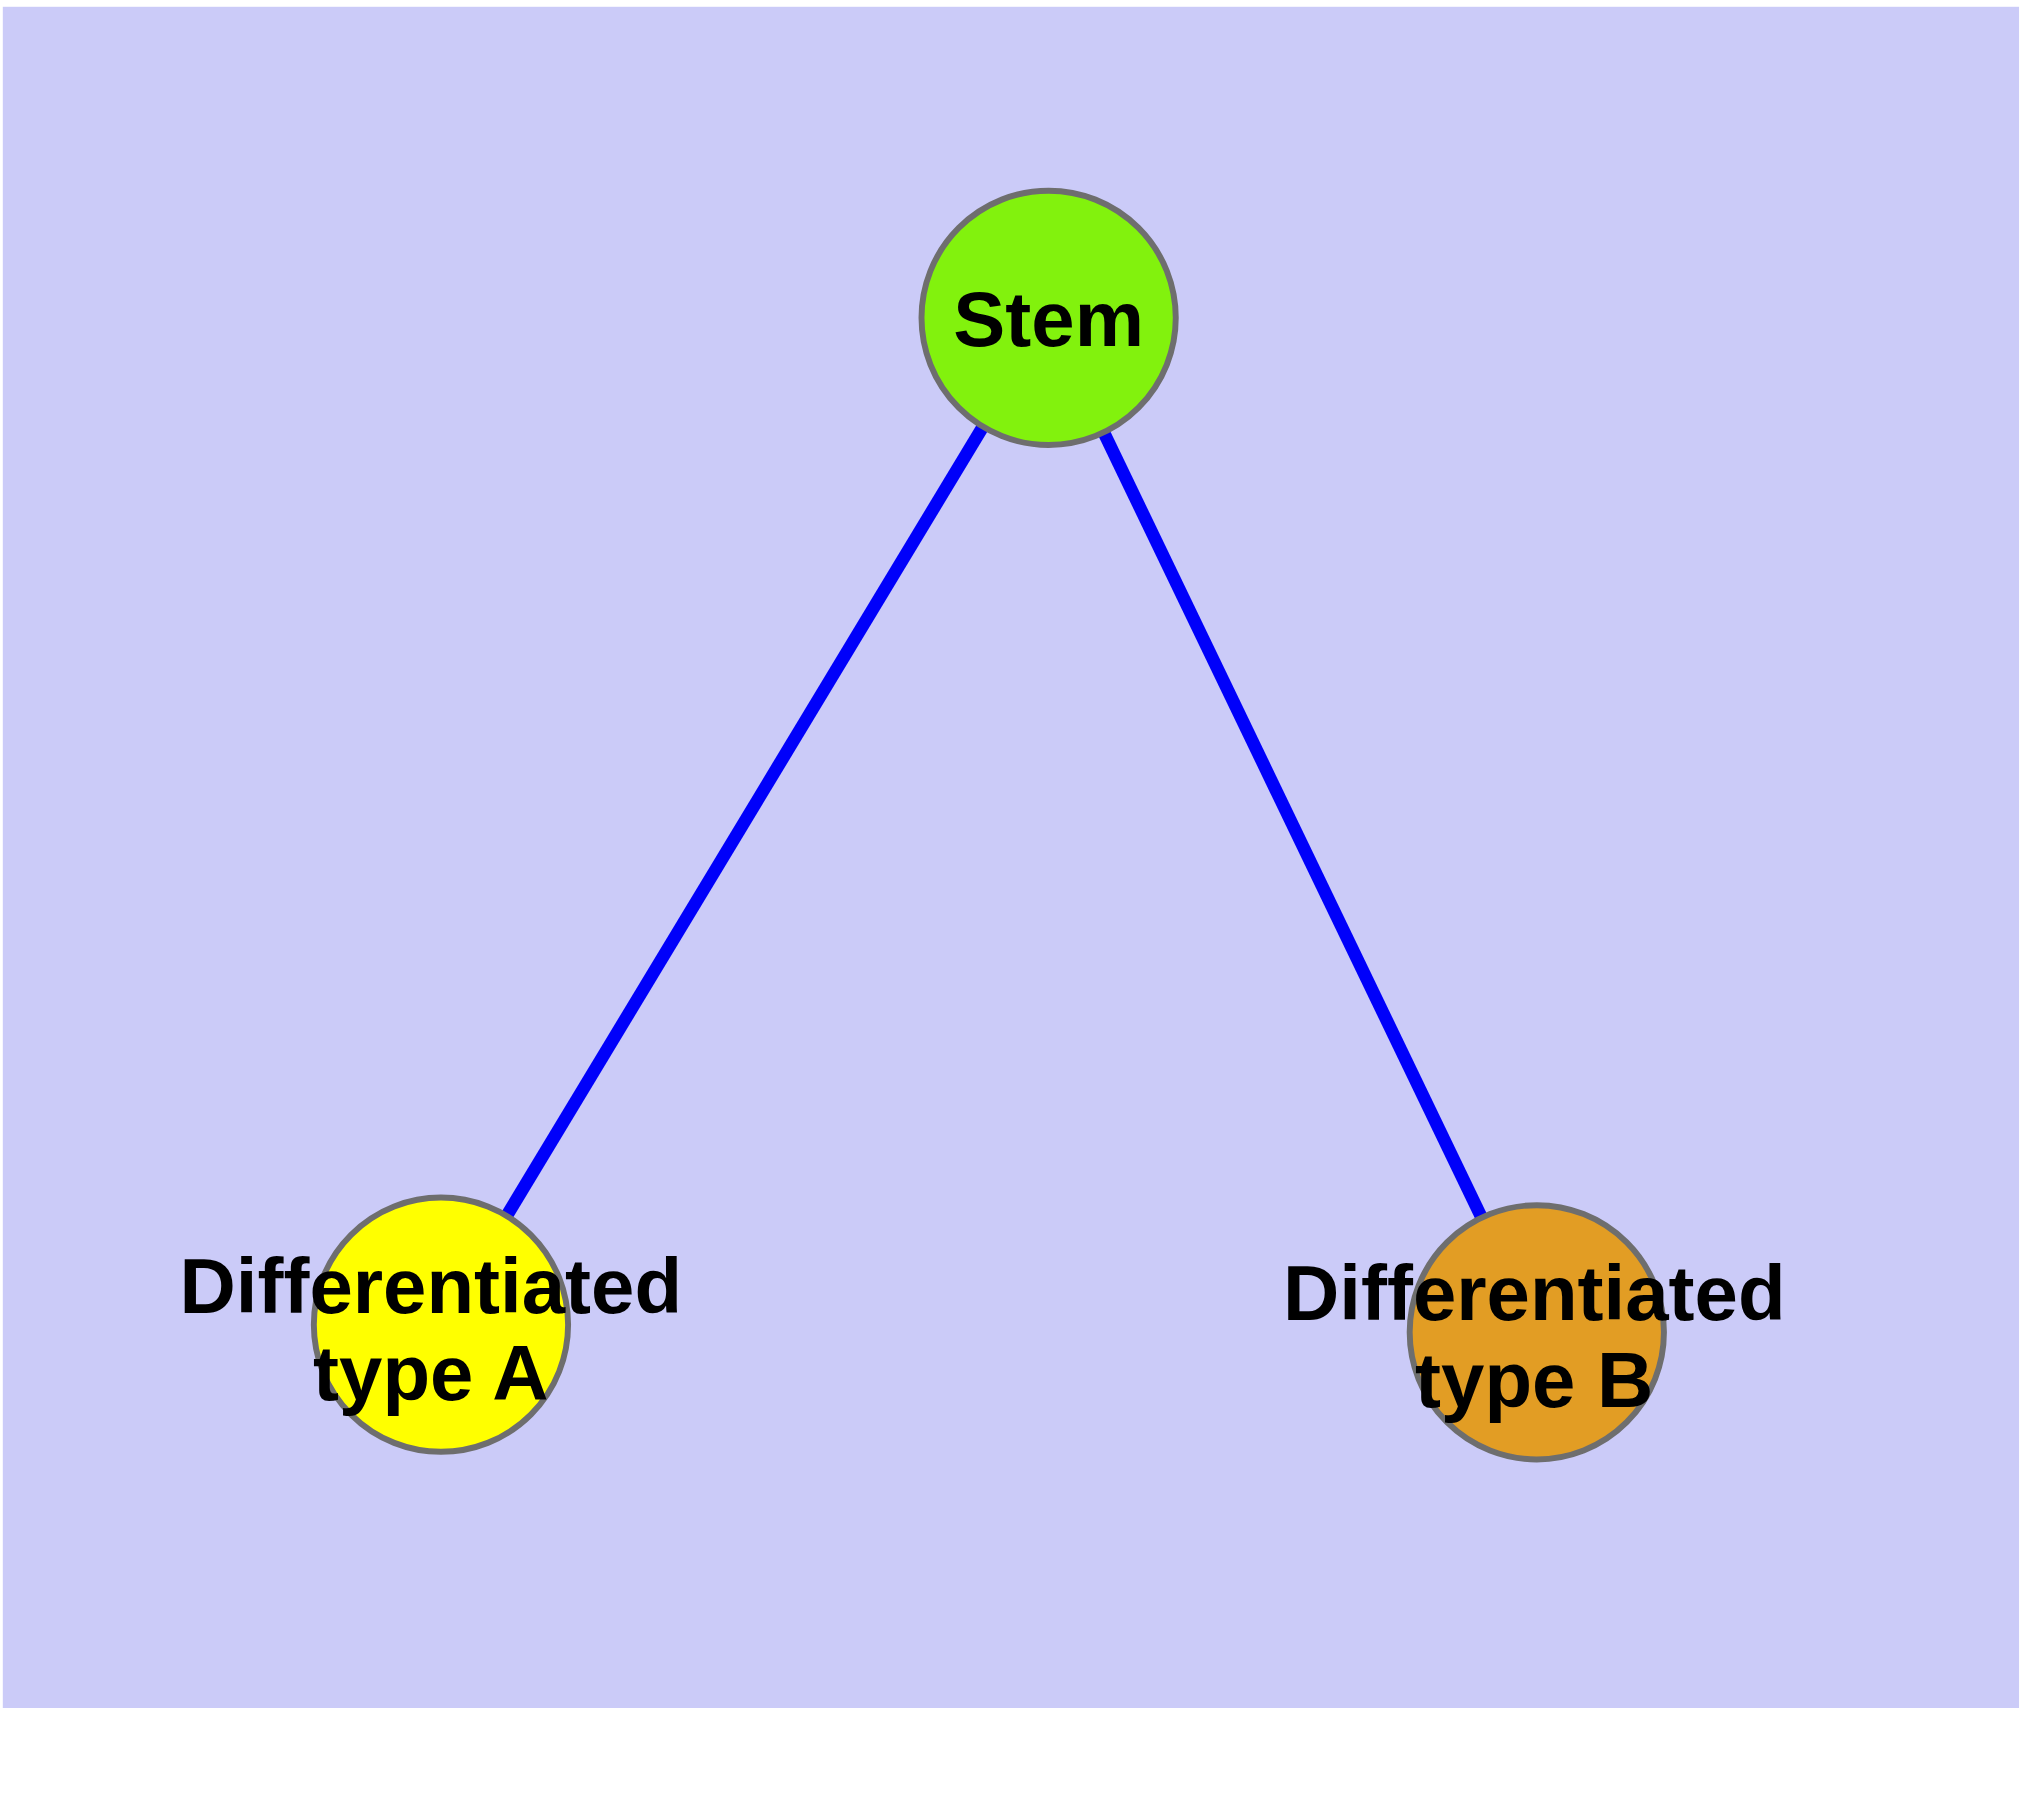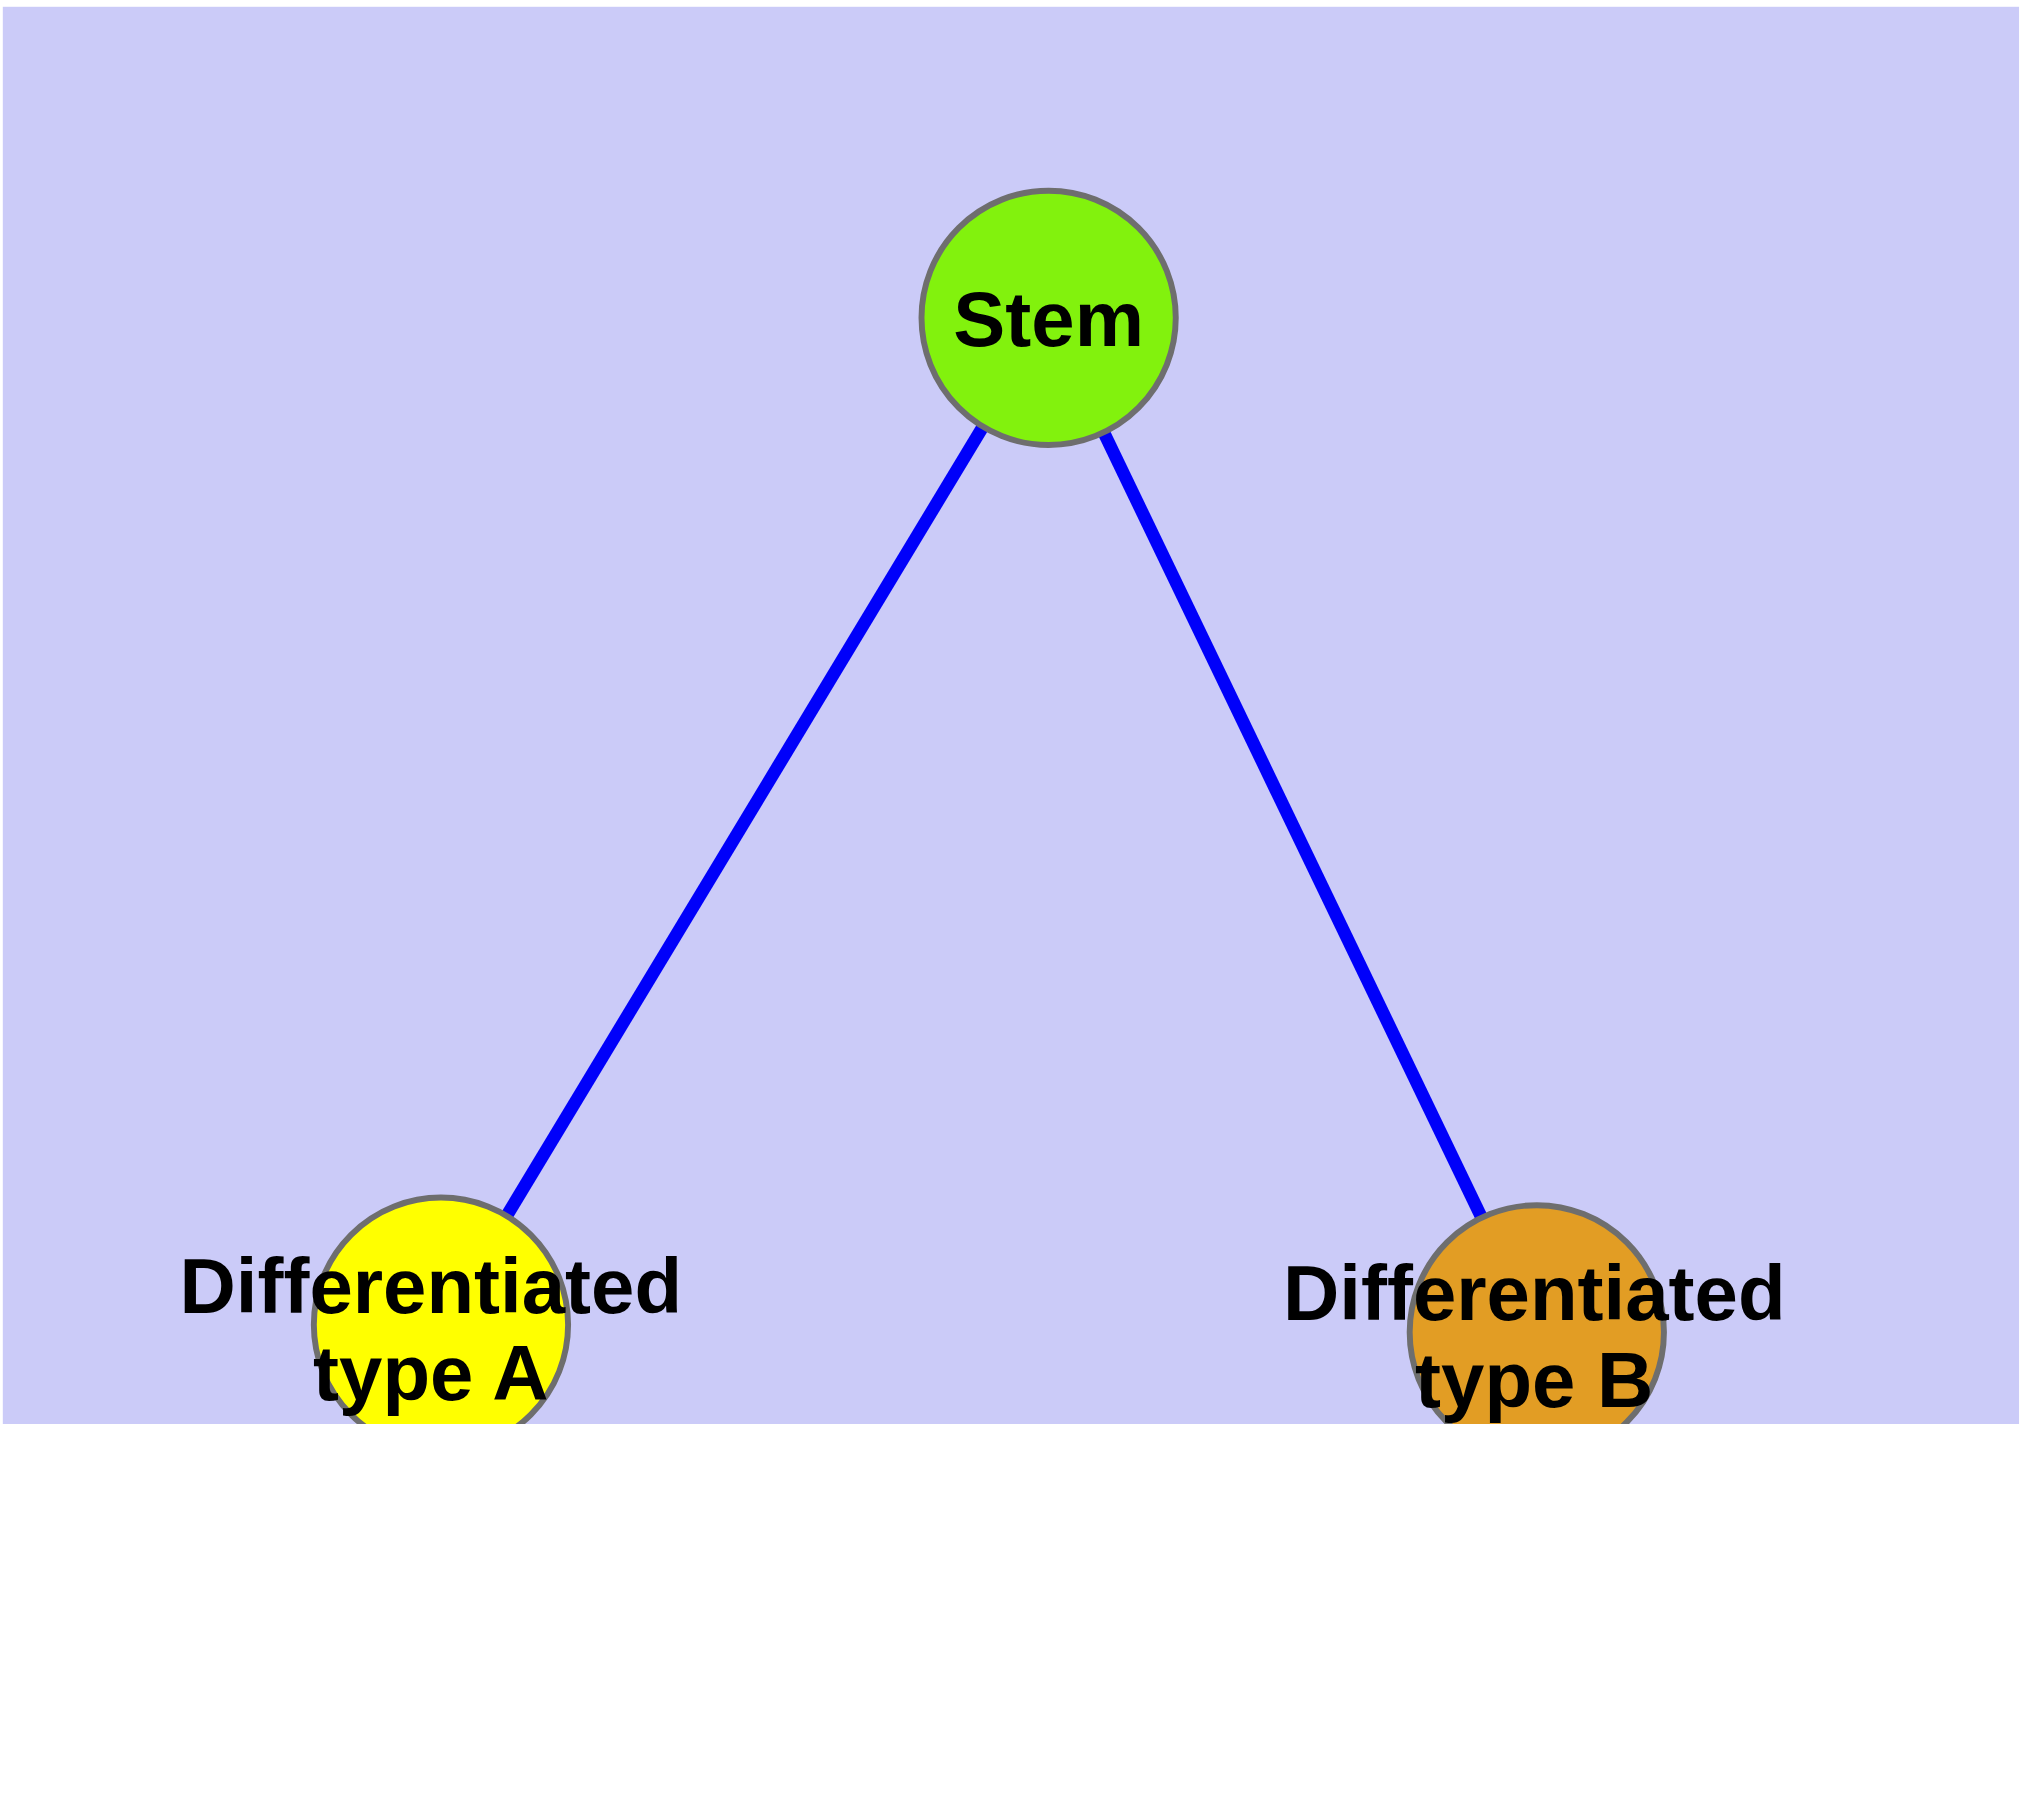--- a/index.html
+++ b/index.html
@@ -3,21 +3,21 @@
 <meta charset="utf-8">
 <style>
   html, body {
     margin: 0;
     padding: 0;
     background: #ffffff;
   }
   .stage {
     position: relative;
     width: 2021px;
-    height: 1424px;
+    height: 1708px;
     background: #ffffff;
   }
   svg.diagram {
     display: block;
     width: 2021px;
     height: 1812px;
   }
   .node-outline {
     stroke-width: 7px;
   }

